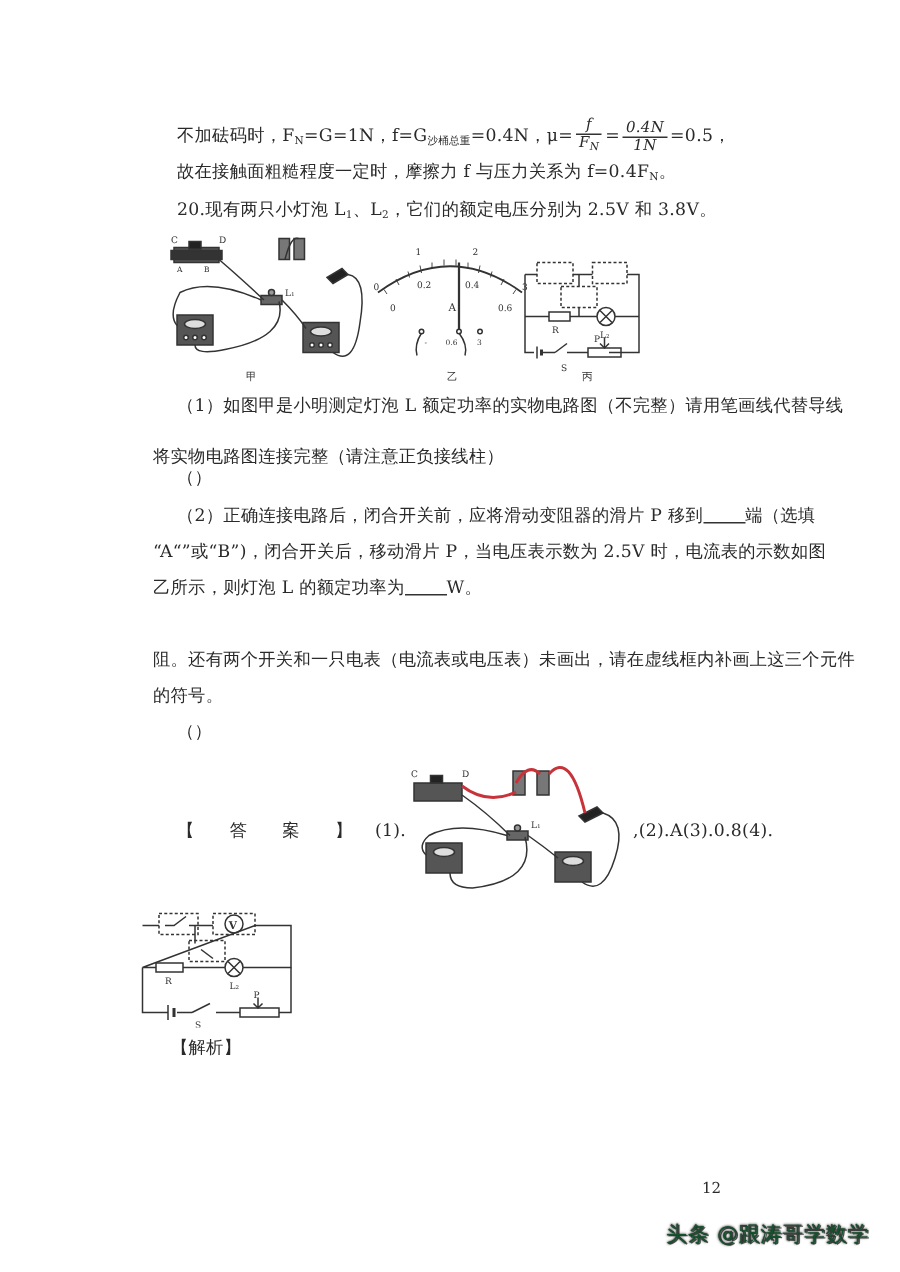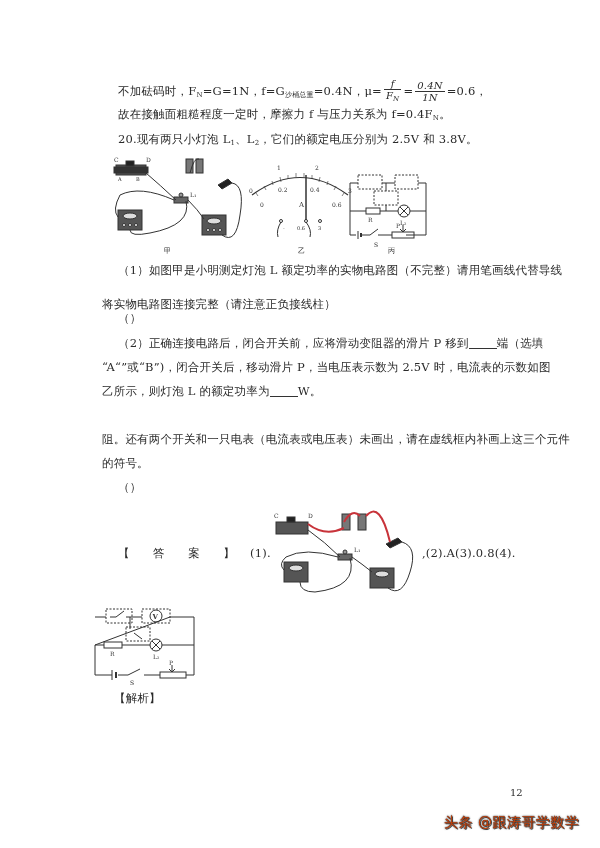--- a/index.html
+++ b/index.html
@@ -6,29 +6,29 @@
   body{width:600px;height:848px;position:relative;overflow:hidden;font-family:"DejaVu Serif","Liberation Serif",serif;color:#2a2a2a;}
   .page{position:absolute;left:0;top:0;width:600px;height:848px;background:#fff;}
   .line{position:absolute;font-size:11.5px;line-height:16px;white-space:nowrap;letter-spacing:0.2px;}
   .sub{font-size:7px;vertical-align:-2px;}
   .frac{display:inline-block;vertical-align:middle;text-align:center;font-style:italic;font-size:10px;line-height:11px;margin:0 2px;}
   .frac .num{display:block;border-bottom:1px solid #333;padding:0 2px;}
   .frac .den{display:block;padding:0 2px;}
   .blank{display:inline-block;width:28px;border-bottom:1px solid #333;height:11px;vertical-align:-2px;}
   .fig{position:absolute;}
   .pagenum{position:absolute;font-size:10px;}
-  .watermark{position:absolute;font-family:"DejaVu Sans","Liberation Sans",sans-serif;font-size:14px;color:#c2410c;text-shadow:0 0 2px #333,0 0 1px #000,1px 1px 0 #555;letter-spacing:0.5px;}
+  .watermark{position:absolute;font-family:"DejaVu Sans","Liberation Sans",sans-serif;font-size:14px;color:#14532d;text-shadow:0 0 2px #333,0 0 1px #000,1px 1px 0 #555;letter-spacing:0.5px;}
 </style>
 </head>
 <body>
 
 <div class="page">
 
   <div class="line" style="left:118px;top:78px;">
-    <span>不加砝码时，F</span><span class="sub">N</span><span>=G=1N，f=G</span><span class="sub">沙桶总重</span><span>=0.4N，μ=</span><span class="frac"><span class="num">f</span><span class="den"><span>F</span><span class="sub">N</span></span></span><span>=</span><span class="frac"><span class="num">0.4N</span><span class="den">1N</span></span><span>=0.6，</span>
+    <span>不加砝码时，F</span><span class="sub">N</span><span>=G=1N，f=G</span><span class="sub">沙桶总重</span><span>=0.4N，μ=</span><span class="frac"><span class="num">f</span><span class="den"><span>F</span><span class="sub">N</span></span></span><span>=</span><span class="frac"><span class="num">0.4N</span><span class="den">1N</span></span><span>=0.5，</span>
   </div>
 
   <div class="line" style="left:118px;top:106px;">
     <span>故在接触面粗糙程度一定时，摩擦力 f 与压力关系为 f=0.4F</span><span class="sub">N</span><span>。</span>
   </div>
 
   <div class="line" style="left:118px;top:131px;">
     <span>20.现有两只小灯泡 L</span><span class="sub">1</span><span>、L</span><span class="sub">2</span><span>，它们的额定电压分别为 2.5V 和 3.8V。</span>
   </div>
 
@@ -204,16 +204,16 @@
       <path d="M82 62 V69 M79 66 L82 69 L85 66"></path>
     </g>
     <text x="20" y="53" font-size="6" fill="#333">R</text>
     <text x="63" y="56" font-size="6" fill="#333">L₂</text>
     <text x="40" y="82" font-size="6" fill="#333">S</text>
     <text x="79" y="62" font-size="6" fill="#333">P</text>
   </svg>
 
   <div class="line" style="left:114px;top:690px;">【解析】</div>
 
-  <div class="pagenum" style="left:510px;top:787px;">12</div>
+  <div class="pagenum" style="left:468px;top:787px;">12</div>
 
   <div class="watermark" style="left:444px;top:814px;">头条 @跟涛哥学数学</div>
 </div>
 
 </body></html>

